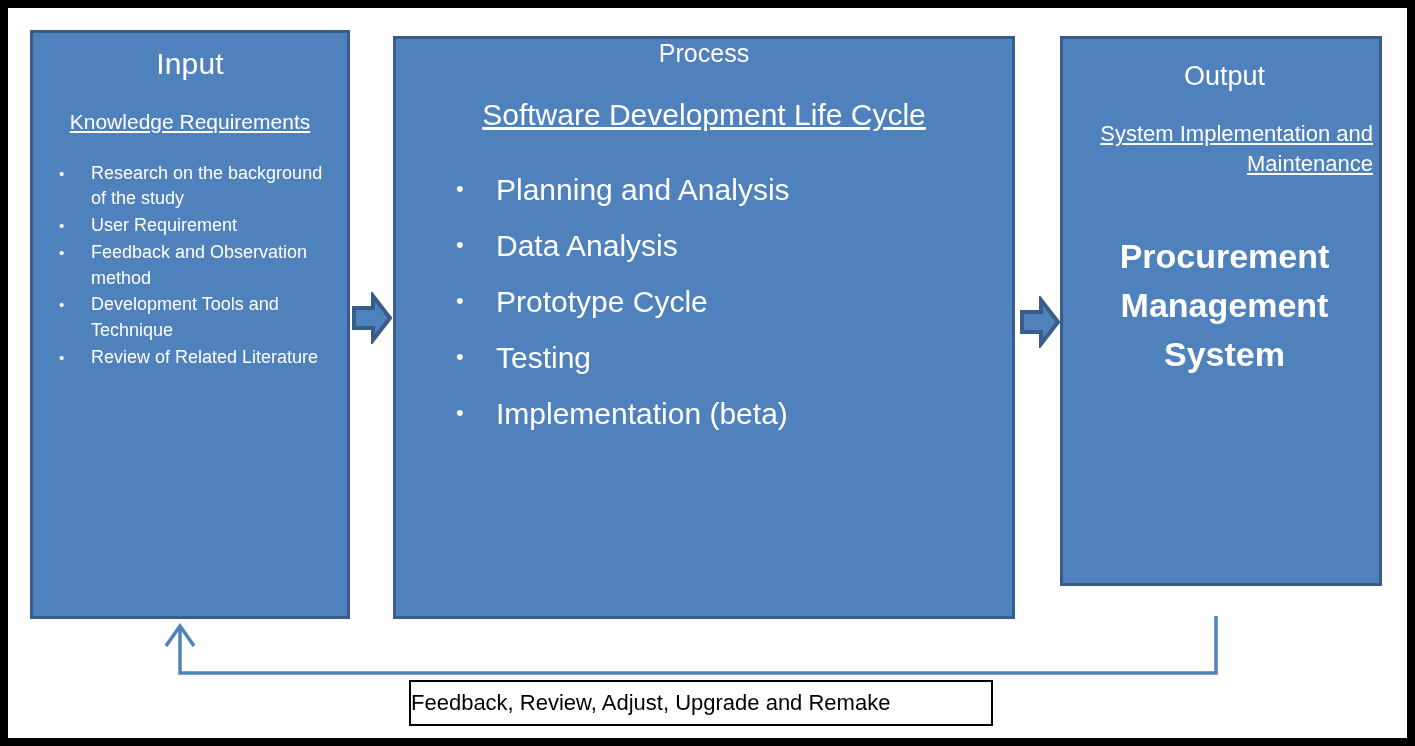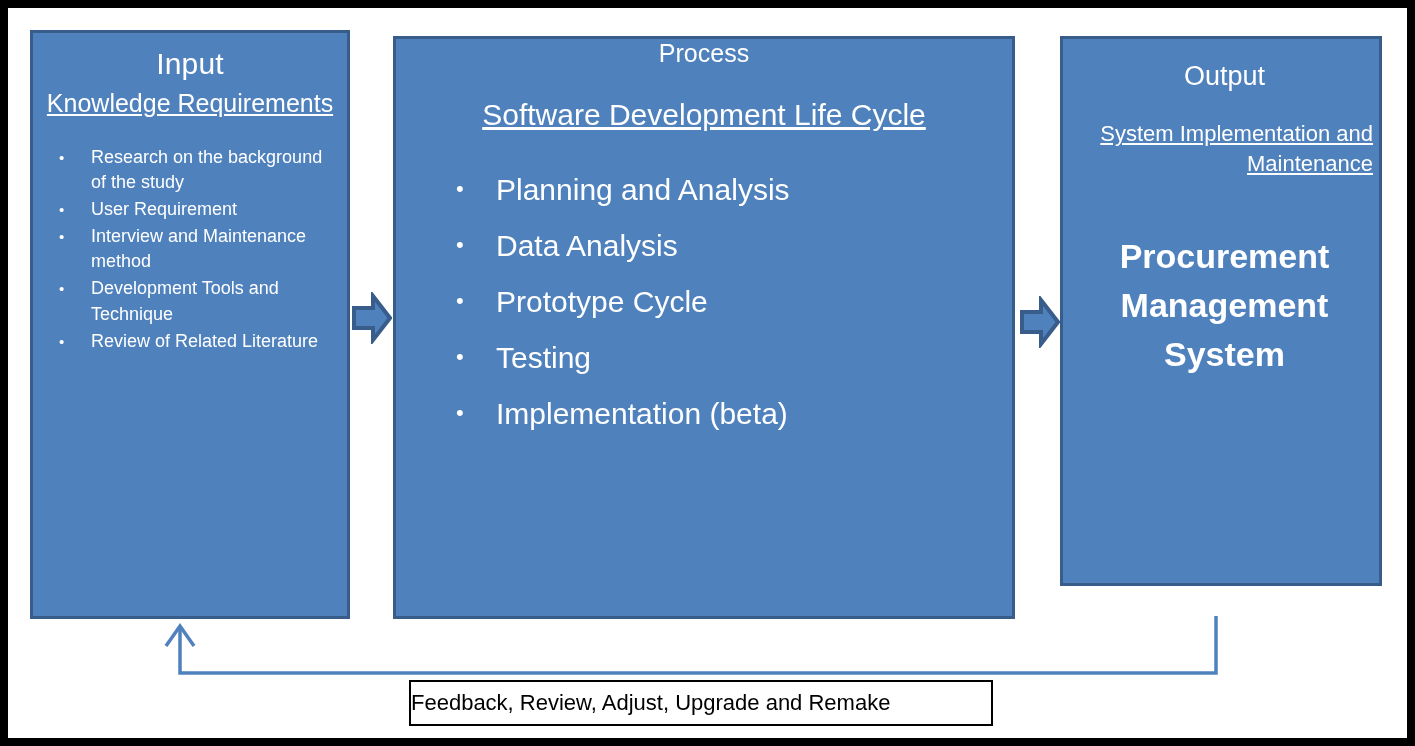--- a/index.html
+++ b/index.html
@@ -68,22 +68,22 @@
     top: 22px;
     width: 320px;
     height: 589px;
   }
   #input-box .box-title {
     font-size: 30px;
     margin-top: 14px;
     letter-spacing: 0.2px;
   }
   #input-box .box-subtitle {
-    font-size: 25px;
-    margin-top: 7px;
+    font-size: 21px;
+    margin-top: 28px;
     padding: 0 1px;
   }
   #input-box ul.box-list {
     margin-top: 26px;
     padding-left: 20px;
     padding-right: 6px;
   }
   #input-box ul.box-list > li {
     font-size: 18px;
     line-height: 1.43;
@@ -208,21 +208,21 @@
       <li>
         <span class="bullet-dot">•</span>
         <span>Research on the background of the study</span>
       </li>
       <li>
         <span class="bullet-dot">•</span>
         <span>User Requirement</span>
       </li>
       <li>
         <span class="bullet-dot">•</span>
-        <span>Interview and Maintenance method</span>
+        <span>Feedback and Observation method</span>
       </li>
       <li>
         <span class="bullet-dot">•</span>
         <span>Development Tools and Technique</span>
       </li>
       <li>
         <span class="bullet-dot">•</span>
         <span>Review of Related Literature</span>
       </li>
     </ul>

